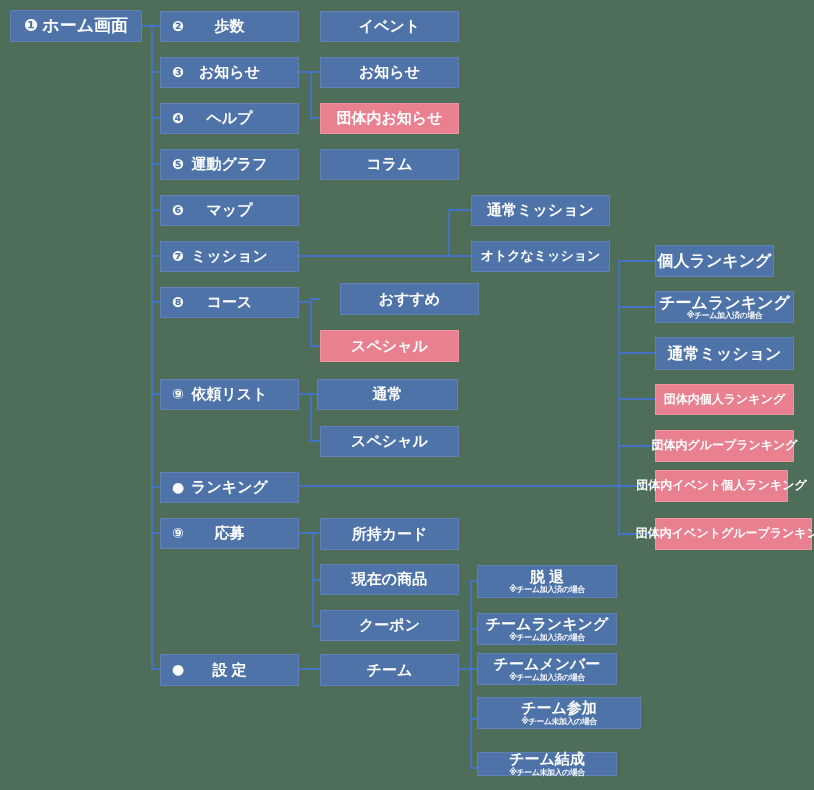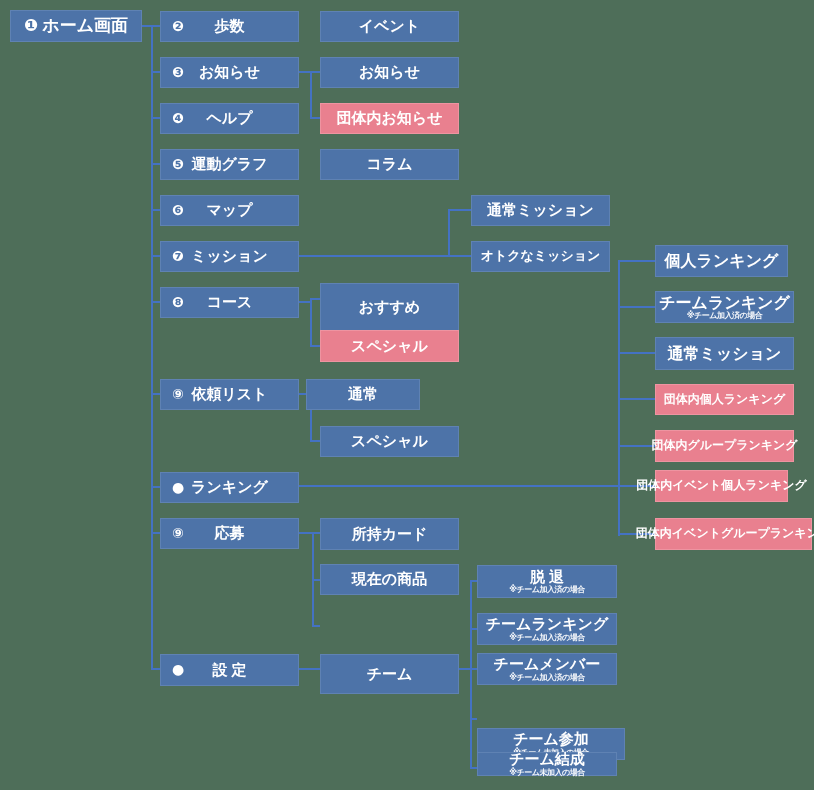--- a/index.html
+++ b/index.html
@@ -171,50 +171,53 @@
   </div>
   <div class="box blue" style="left:320px;top:57px;width:139px;height:31px">
     <span class="label">お知らせ</span>
   </div>
   <div class="box pink" style="left:320px;top:103px;width:139px;height:31px">
     <span class="label">団体内お知らせ</span>
   </div>
   <div class="box blue" style="left:320px;top:149px;width:139px;height:31px">
     <span class="label">コラム</span>
   </div>
-  <div class="box blue" style="left:320px;top:283px;width:139px;height:48px">
+  <div class="box blue" style="left:340px;top:283px;width:139px;height:32px">
     <span class="label">おすすめ</span>
   </div>
   <div class="box pink" style="left:320px;top:330px;width:139px;height:32px">
     <span class="label">スペシャル</span>
   </div>
-  <div class="box blue" style="left:306px;top:379px;width:114px;height:31px">
+  <div class="box blue" style="left:317px;top:379px;width:141px;height:31px">
     <span class="label">通常</span>
   </div>
   <div class="box blue" style="left:320px;top:426px;width:139px;height:31px">
     <span class="label">スペシャル</span>
   </div>
   <div class="box blue" style="left:320px;top:518px;width:139px;height:32px">
     <span class="label">所持カード</span>
   </div>
   <div class="box blue" style="left:320px;top:564px;width:139px;height:31px">
     <span class="label">現在の商品</span>
   </div>
-  <div class="box blue" style="left:320px;top:654px;width:139px;height:40px">
+  <div class="box blue" style="left:320px;top:610px;width:139px;height:31px">
+    <span class="label">クーポン</span>
+  </div>
+  <div class="box blue" style="left:320px;top:654px;width:139px;height:32px">
     <span class="label">チーム</span>
   </div>
 
   <div class="box blue" style="left:471px;top:195px;width:139px;height:31px">
     <span class="label">通常ミッション</span>
   </div>
   <div class="box blue sz13" style="left:471px;top:241px;width:139px;height:31px">
     <span class="label">オトクなミッション</span>
   </div>
 
-  <div class="box blue sz16" style="left:655px;top:245px;width:133px;height:32px">
+  <div class="box blue sz16" style="left:655px;top:245px;width:119px;height:32px">
     <span class="label">個人ランキング</span>
   </div>
   <div class="box blue sz16 stack" style="left:655px;top:291px;width:139px;height:32px">
     <span class="label">チームランキング</span>
     <span class="sub">※チーム加入済の場合</span>
   </div>
   <div class="box blue sz16" style="left:655px;top:337px;width:139px;height:33px">
     <span class="label">通常ミッション</span>
   </div>
   <div class="box pink sz12" style="left:655px;top:384px;width:139px;height:31px">
@@ -235,21 +238,21 @@
     <span class="sub">※チーム加入済の場合</span>
   </div>
   <div class="box blue stack" style="left:477px;top:613px;width:140px;height:32px">
     <span class="label">チームランキング</span>
     <span class="sub">※チーム加入済の場合</span>
   </div>
   <div class="box blue stack" style="left:477px;top:653px;width:140px;height:32px">
     <span class="label">チームメンバー</span>
     <span class="sub">※チーム加入済の場合</span>
   </div>
-  <div class="box blue stack" style="left:477px;top:728px;width:148px;height:32px">
+  <div class="box blue stack" style="left:477px;top:697px;width:164px;height:32px">
     <span class="label">チーム参加</span>
     <span class="sub">※チーム未加入の場合</span>
   </div>
   <div class="box blue stack" style="left:477px;top:752px;width:140px;height:24px">
     <span class="label">チーム結成</span>
     <span class="sub">※チーム未加入の場合</span>
   </div>
 
 </div>
 

